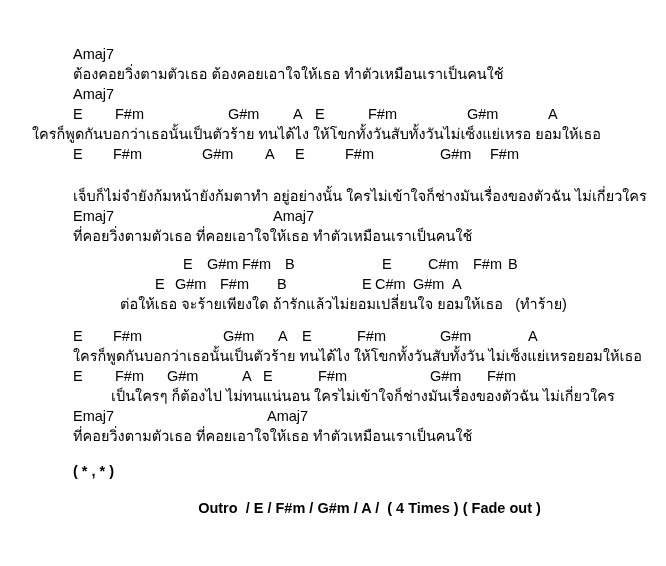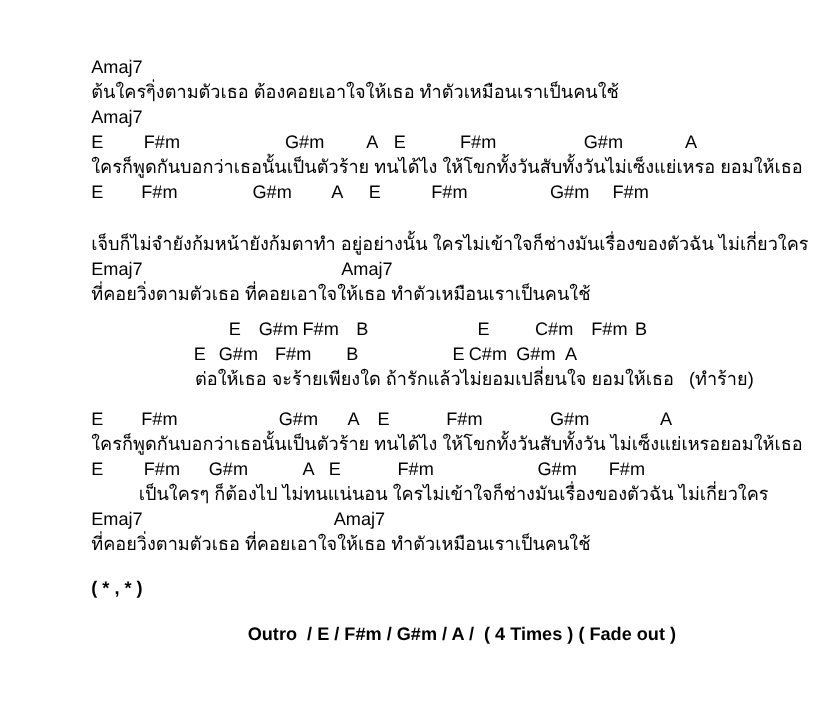--- a/index.html
+++ b/index.html
@@ -40,32 +40,32 @@
   }
   .line.gap {
     height: auto;
   }
 </style>
 </head>
 <body>
 
 <main class="sheet">
     <div class="line chords"><span class="chord" style="left: 73px;">Amaj7</span></div>
-    <div class="line lyric" style="padding-left: 73px;">ต้นใครๆิ่งตามตัวเธอ ต้องคอยเอาใจให้เธอ ทำตัวเหมือนเราเป็นคนใช้</div>
+    <div class="line lyric" style="padding-left: 73px;">ต้องคอยวิ่งตามตัวเธอ ต้องคอยเอาใจให้เธอ ทำตัวเหมือนเราเป็นคนใช้</div>
     <div class="line chords"><span class="chord" style="left: 73px;">Amaj7</span></div>
     <div class="line chords"><span class="chord" style="left: 73px;">E</span><span class="chord" style="left: 115px;">F#m</span><span class="chord" style="left: 228px;">G#m</span><span class="chord" style="left: 293px;">A</span><span class="chord" style="left: 315px;">E</span><span class="chord" style="left: 368px;">F#m</span><span class="chord" style="left: 467px;">G#m</span><span class="chord" style="left: 548px;">A</span></div>
-    <div class="line lyric" style="padding-left: 73px;">ใครก็พูดกันบอกว่าเธอนั้นเป็นตัวร้าย ทนได้ไง ให้โขกทั้งวันสับทั้งวันไม่เซ็งแย่เหรอ ยอมให้เธอ</div>
+    <div class="line lyric" style="padding-left: 32px;">ใครก็พูดกันบอกว่าเธอนั้นเป็นตัวร้าย ทนได้ไง ให้โขกทั้งวันสับทั้งวันไม่เซ็งแย่เหรอ ยอมให้เธอ</div>
     <div class="line chords"><span class="chord" style="left: 73px;">E</span><span class="chord" style="left: 113px;">F#m</span><span class="chord" style="left: 202px;">G#m</span><span class="chord" style="left: 265px;">A</span><span class="chord" style="left: 295px;">E</span><span class="chord" style="left: 345px;">F#m</span><span class="chord" style="left: 440px;">G#m</span><span class="chord" style="left: 490px;">F#m</span></div>
     <div class="line lyric" style="padding-left: 73px; margin-top: 22px;">เจ็บก็ไม่จำยังก้มหน้ายังก้มตาทำ อยู่อย่างนั้น ใครไม่เข้าใจก็ช่างมันเรื่องของตัวฉัน ไม่เกี่ยวใคร</div>
     <div class="line chords"><span class="chord" style="left: 73px;">Emaj7</span><span class="chord" style="left: 273px;">Amaj7</span></div>
     <div class="line lyric" style="padding-left: 73px;">ที่คอยวิ่งตามตัวเธอ ที่คอยเอาใจให้เธอ ทำตัวเหมือนเราเป็นคนใช้</div>
     <div class="line gap" style="height: 8px;"></div>
     <div class="line chords"><span class="chord" style="left: 183px;">E</span><span class="chord" style="left: 207px;">G#m</span><span class="chord" style="left: 242px;">F#m</span><span class="chord" style="left: 285px;">B</span><span class="chord" style="left: 382px;">E</span><span class="chord" style="left: 428px;">C#m</span><span class="chord" style="left: 473px;">F#m</span><span class="chord" style="left: 508px;">B</span></div>
     <div class="line chords"><span class="chord" style="left: 155px;">E</span><span class="chord" style="left: 175px;">G#m</span><span class="chord" style="left: 220px;">F#m</span><span class="chord" style="left: 277px;">B</span><span class="chord" style="left: 362px;">E</span><span class="chord" style="left: 375px;">C#m</span><span class="chord" style="left: 413px;">G#m</span><span class="chord" style="left: 452px;">A</span></div>
-    <div class="line lyric" style="padding-left: 120px; margin-left: 36px;">ต่อให้เธอ จะร้ายเพียงใด ถ้ารักแล้วไม่ยอมเปลี่ยนใจ ยอมให้เธอ   (ทำร้าย)</div>
+    <div class="line lyric" style="padding-left: 120px;">ต่อให้เธอ จะร้ายเพียงใด ถ้ารักแล้วไม่ยอมเปลี่ยนใจ ยอมให้เธอ   (ทำร้าย)</div>
     <div class="line gap" style="height: 12px;"></div>
     <div class="line chords"><span class="chord" style="left: 73px;">E</span><span class="chord" style="left: 113px;">F#m</span><span class="chord" style="left: 223px;">G#m</span><span class="chord" style="left: 278px;">A</span><span class="chord" style="left: 302px;">E</span><span class="chord" style="left: 357px;">F#m</span><span class="chord" style="left: 440px;">G#m</span><span class="chord" style="left: 528px;">A</span></div>
     <div class="line lyric" style="padding-left: 73px;">ใครก็พูดกันบอกว่าเธอนั้นเป็นตัวร้าย ทนได้ไง ให้โขกทั้งวันสับทั้งวัน ไม่เซ็งแย่เหรอยอมให้เธอ</div>
     <div class="line chords"><span class="chord" style="left: 73px;">E</span><span class="chord" style="left: 115px;">F#m</span><span class="chord" style="left: 167px;">G#m</span><span class="chord" style="left: 242px;">A</span><span class="chord" style="left: 263px;">E</span><span class="chord" style="left: 318px;">F#m</span><span class="chord" style="left: 430px;">G#m</span><span class="chord" style="left: 487px;">F#m</span></div>
     <div class="line lyric" style="padding-left: 111px;">เป็นใครๆ ก็ต้องไป ไม่ทนแน่นอน ใครไม่เข้าใจก็ช่างมันเรื่องของตัวฉัน ไม่เกี่ยวใคร</div>
     <div class="line chords"><span class="chord" style="left: 73px;">Emaj7</span><span class="chord" style="left: 267px;">Amaj7</span></div>
     <div class="line lyric" style="padding-left: 73px;">ที่คอยวิ่งตามตัวเธอ ที่คอยเอาใจให้เธอ ทำตัวเหมือนเราเป็นคนใช้</div>
     <div class="line gap" style="height: 15px;"></div>
     <div class="line bold" style="padding-left: 73px;">( * , * )</div>
     <div class="line gap" style="height: 17px;"></div>

